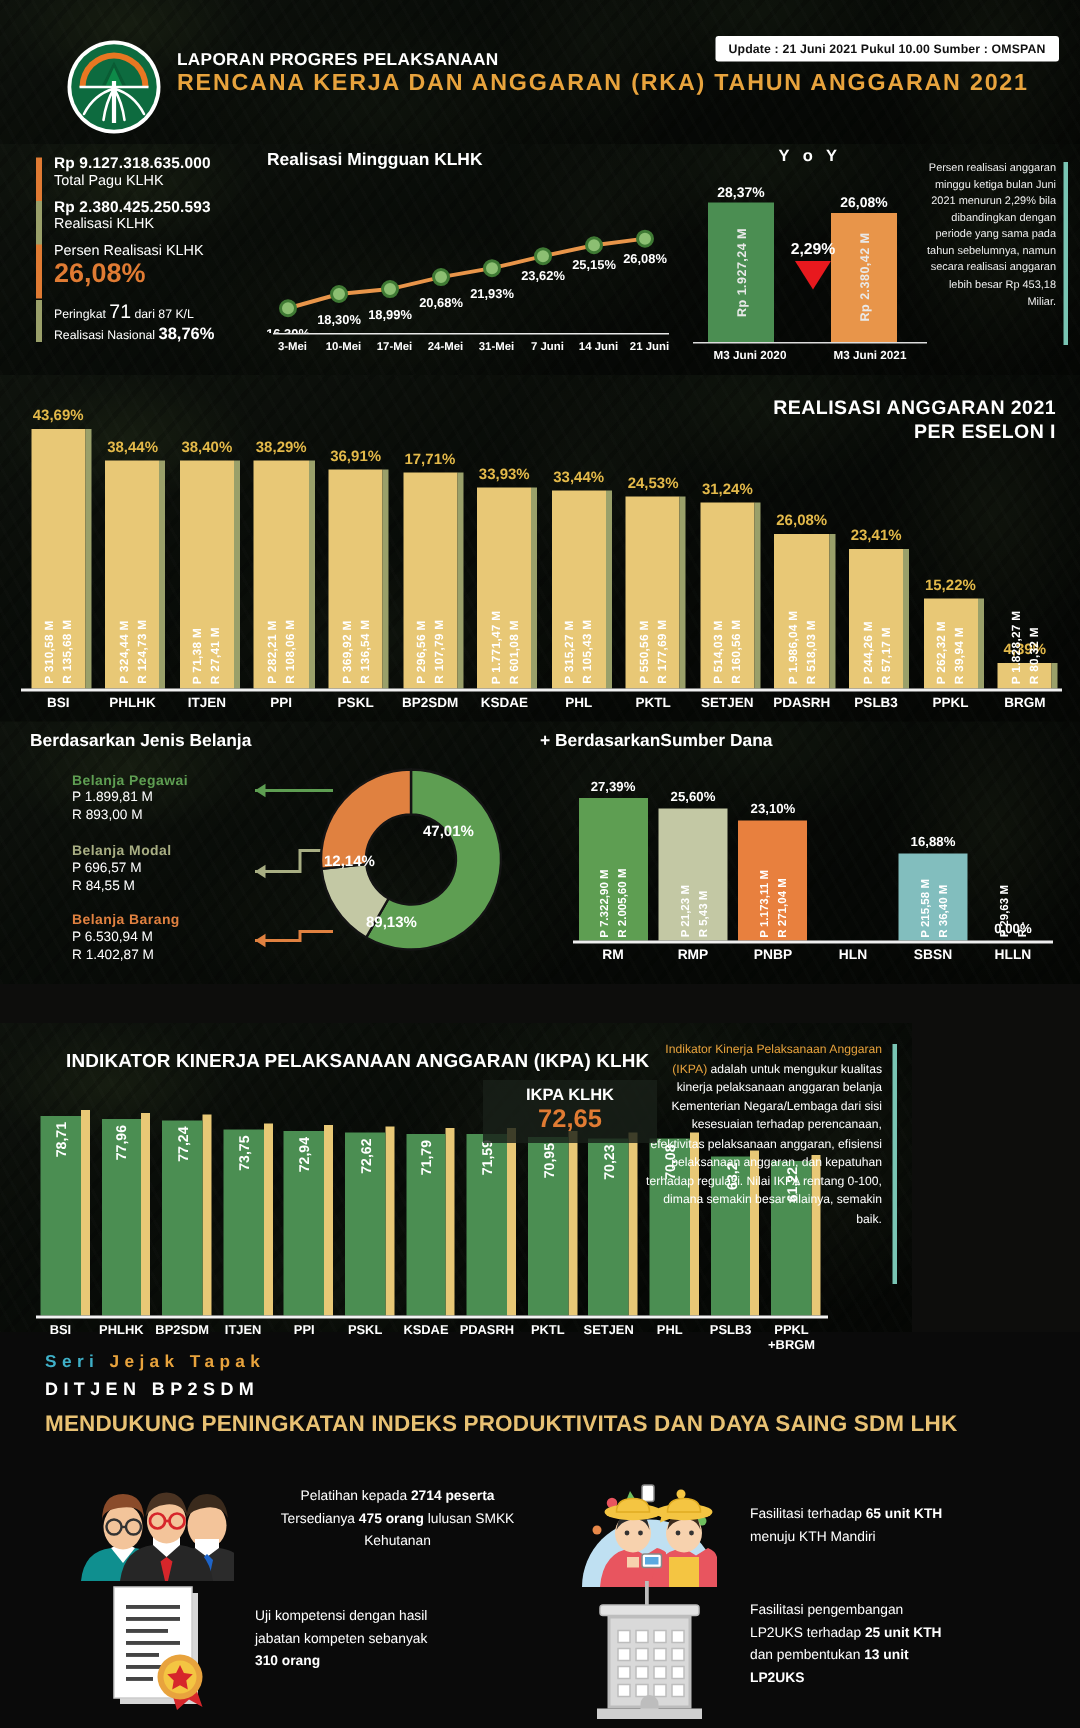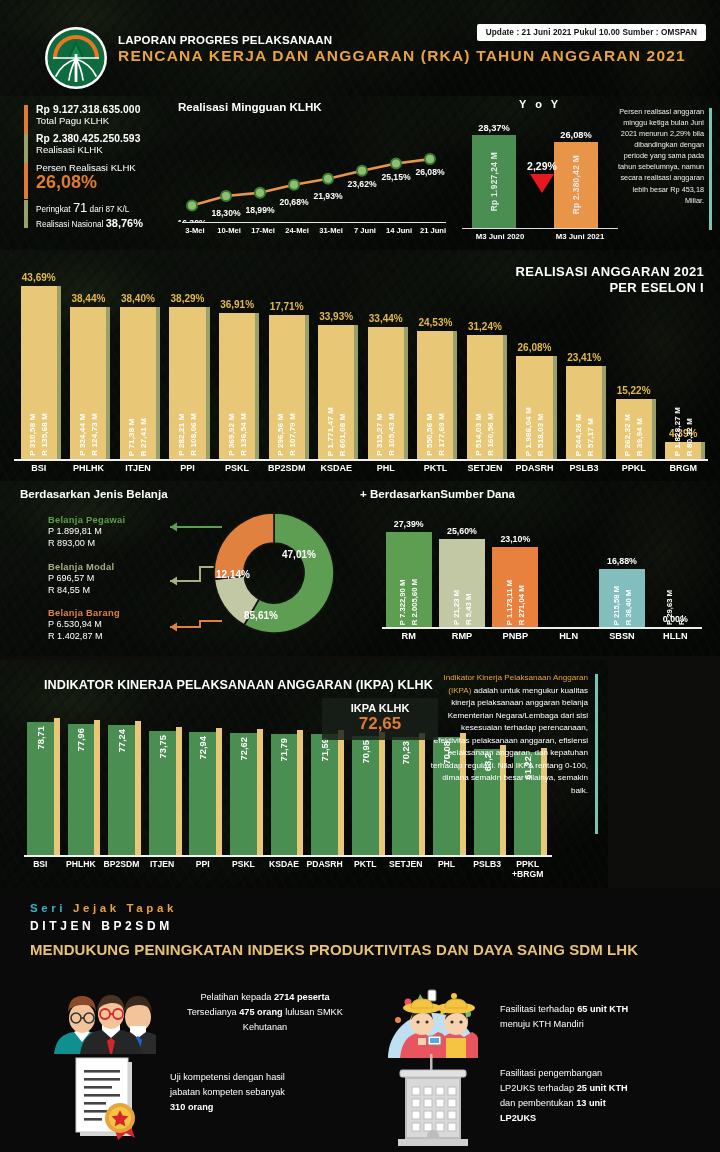--- a/index.html
+++ b/index.html
@@ -119,21 +119,21 @@
   .sd-col{ position:absolute; bottom:0; width:46px; }
   .sd-pct{ position:absolute; width:100%; text-align:center; font-size:8.8px; font-weight:bold; color:#fff; }
   .sd-bar{ position:absolute; bottom:0; width:46px; }
   .sd-vals{ position:absolute; bottom:2px; left:0; width:100%; display:flex; justify-content:center; gap:3px; }
   .sd-vals span{ writing-mode:vertical-rl; transform:rotate(180deg); font-size:7.7px; font-weight:bold; color:#fff; white-space:nowrap; }
   .sd-axis{ position:absolute; left:22px; top:140px; width:320px; height:1.5px; background:#eee; }
   .sd-xl{ position:absolute; left:22px; top:144px; width:320px; display:flex; }
   .sd-xl span{ flex:1; text-align:center; font-size:9.2px; font-weight:bold; color:#fff; }
 
   
-  .band4{ position:absolute; left:0; top:660px; width:608px; height:228px; overflow:hidden; }
+  .band4{ position:absolute; left:0; top:682px; width:608px; height:228px; overflow:hidden; }
   .ikpa-title{ position:absolute; left:44px; top:18px; font-size:12.6px; font-weight:bold; color:#fff; letter-spacing:.1px; z-index:6; }
   .ikpa-box{ position:absolute; left:322px; top:38px; width:116px; height:42px; background:rgba(25,32,24,.82); z-index:7; text-align:center; padding-top:4px; }
   .ikpa-box .k{ font-size:11px; font-weight:bold; color:#fff; }
   .ikpa-box .v{ font-size:17px; font-weight:bold; color:#E07B33; line-height:1.15; }
   .ik-plot{ position:absolute; left:24px; top:40px; width:520px; height:155px; z-index:5; }
   .ik-col{ position:absolute; bottom:0; }
   .ik-bar{ position:absolute; bottom:0; background:#4B8E52; display:flex; align-items:flex-start; justify-content:center; padding-top:4px; }
   .ik-bar span{ writing-mode:vertical-rl; transform:rotate(180deg); font-size:9.4px; font-weight:bold; color:#fff; }
   .ik-stripe{ position:absolute; bottom:0; right:-6px; width:6px; background:#E8C876; }
   .ik-axis{ position:absolute; left:24px; top:195px; width:528px; height:1.5px; background:#f2f2f2; z-index:5; }
@@ -492,21 +492,21 @@
       </div>
 
       <div class="donut">
         <svg id="donut-svg" width="128" height="128" viewBox="0 0 128 128">
             <path d="M64.00 4.00 A60 60 0 1 1 34.10 116.02 L49.05 90.01 A30 30 0 1 0 64.00 34.00 Z" fill="#5E9E52" stroke="#141414" stroke-width="1.6"></path>
             <path d="M34.10 116.02 A60 60 0 0 1 4.32 70.17 L34.16 67.09 A30 30 0 0 0 49.05 90.01 Z" fill="#C3C8A4" stroke="#141414" stroke-width="1.6"></path>
             <path d="M4.32 70.17 A60 60 0 0 1 64.00 4.00 L64.00 34.00 A30 30 0 0 0 34.16 67.09 Z" fill="#E08140" stroke="#141414" stroke-width="1.6"></path>
           </svg>
         <div class="dlab" style="left:72px; top:40px;">47,01%</div>
         <div class="dlab" style="left:6px; top:60px;">12,14%</div>
-        <div class="dlab" style="left:34px; top:101px;">85,61%</div>
+        <div class="dlab" style="left:34px; top:101px;">89,13%</div>
       </div>
     </div>
 
     <div class="sdbox">
       <div class="b3-t">+ BerdasarkanSumber Dana</div>
       <div class="sd-plot" id="sd-plot">
           <div class="sd-col" style="left:3.7px;height:114px">
             <div class="sd-pct" style="bottom:97.62px">27,39%</div>
             <div class="sd-bar" style="height:94.6px;background:#5E9E52"></div>
             <div class="sd-vals" style="bottom:2px">

